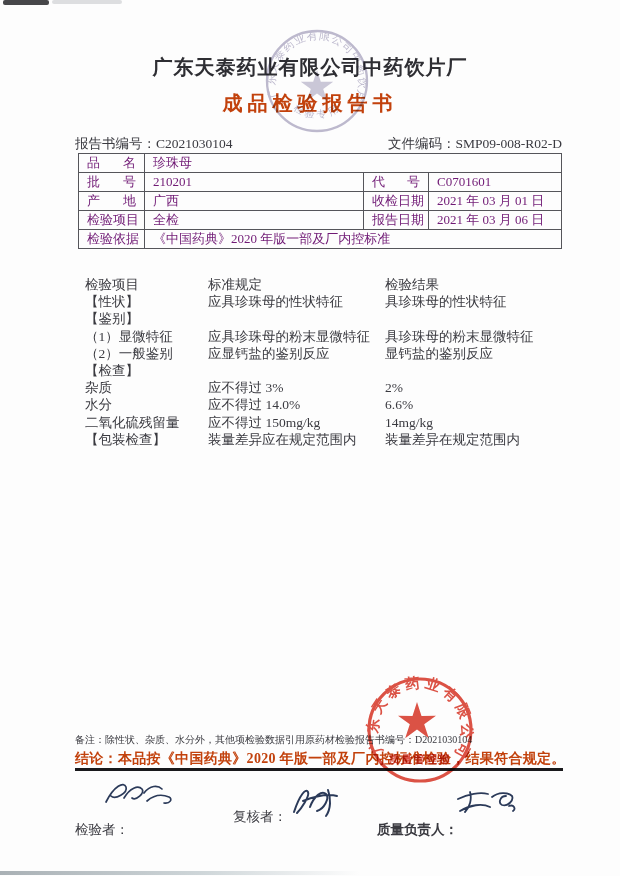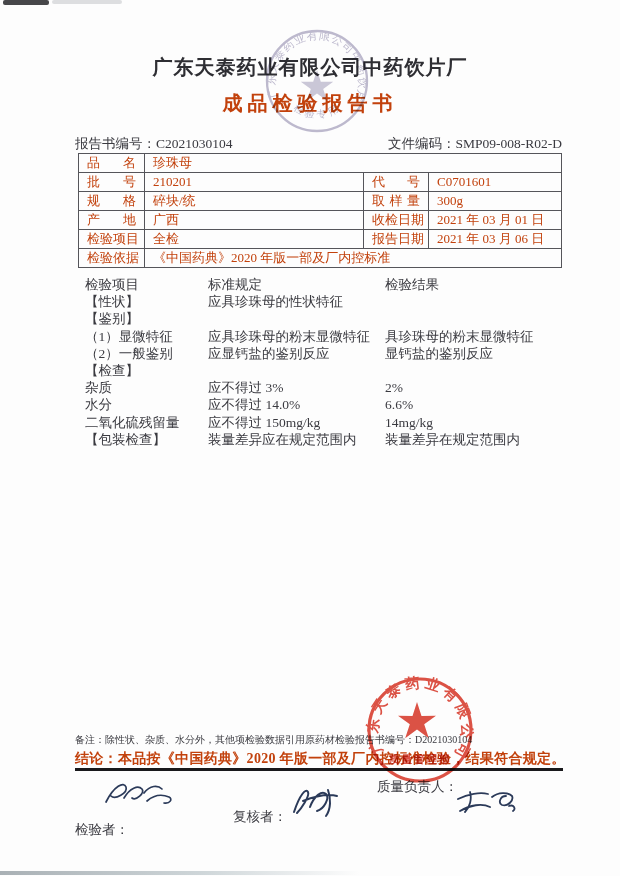--- a/index.html
+++ b/index.html
@@ -23,21 +23,21 @@
   .header { left:0; top:54px; width:620px; text-align:center; }
   .title { font-size:20px; font-weight:bold; letter-spacing:1px; color:#2e2e33; }
   .subtitle { margin-top:9px; font-size:20px; font-weight:bold; letter-spacing:5px; color:#c2410c; }
 
   
   .meta { left:75px; top:135px; width:487px; display:flex; justify-content:space-between; font-size:13.5px; }
   .meta span { white-space:nowrap; }
 
   
   table.info { left:78px; top:153px; width:483px; position:absolute; border-collapse:collapse; font-size:13px; table-layout:fixed; }
-  table.info td { border:1px solid #55555a; height:16.5px; padding:0 0 0 8px; white-space:nowrap; overflow:hidden; color:#c2410c; }
+  table.info td { border:1px solid #55555a; height:16.5px; padding:0 0 0 8px; white-space:nowrap; overflow:hidden; color:#701a75; }
   table.info td.lbl { padding:0 8px; text-align:justify; text-align-last:justify; text-justify:inter-character; }
   col.c1{width:66px;} col.c2{width:219px;} col.c3{width:65px;} col.c4{width:133px;}
 
   
   .items { left:85px; top:276px; width:470px; font-size:13.5px; line-height:17.2px; color:#3a3a40; }
   .irow { display:grid; grid-template-columns:123px 177px 1fr; white-space:nowrap; }
 
   
   .note { left:75px; top:733px; width:500px; font-size:10px; white-space:nowrap; }
   .conclusion { left:75px; top:750px; width:500px; font-size:14px; font-weight:bold; color:#c2410c; white-space:nowrap; letter-spacing:.3px; }
@@ -80,26 +80,20 @@
     <td class="lbl">品名</td>
     <td colspan="3">珍珠母</td>
   </tr>
   <tr>
     <td class="lbl">批号</td>
     <td>210201</td>
     <td class="lbl">代号</td>
     <td>C0701601</td>
   </tr>
   <tr>
-    <td class="lbl">规格</td>
-    <td>碎块/统</td>
-    <td class="lbl">取样量</td>
-    <td>300g</td>
-  </tr>
-  <tr>
     <td class="lbl">产地</td>
     <td>广西</td>
     <td class="lbl">收检日期</td>
     <td>2021 年 03 月 01 日</td>
   </tr>
   <tr>
     <td class="lbl">检验项目</td>
     <td>全检</td>
     <td class="lbl">报告日期</td>
     <td>2021 年 03 月 06 日</td>
@@ -113,20 +107,21 @@
 
 <div class="abs items">
   <div class="irow">
     <span>检验项目</span>
     <span>标准规定</span>
     <span>检验结果</span>
   </div>
   <div class="irow">
     <span>【性状】</span>
     <span>应具珍珠母的性状特征</span>
+    <span>具珍珠母的性状特征</span>
   </div>
   <div class="irow">
     <span>【鉴别】</span>
     <span></span>
     <span></span>
   </div>
   <div class="irow">
     <span>（1）显微特征</span>
     <span>应具珍珠母的粉末显微特征</span>
     <span>具珍珠母的粉末显微特征</span>
@@ -174,21 +169,21 @@
 <div class="abs siglabel" style="left:75px; top:784px;margin-top:37px;">检验者：</div>
 <svg class="abs" style="left:100px; top:776px;" width="78" height="40" viewBox="0 0 78 40">
   <path class="sig-ink" stroke-width="1.7" d="M6 26 C14 10 24 5 26 11 C28 17 15 24 11 20 M24 22 C30 12 38 9 42 13 C45 17 36 25 32 22 M44 17 C50 9 58 9 62 13 M47 25 C54 19 62 18 69 21 C73 23 70 28 64 27"></path>
 </svg>
 
 <div class="abs siglabel" style="left:233px; top:808px;">复核者：</div>
 <svg class="abs" style="left:284px; top:782px;" width="62" height="40" viewBox="0 0 62 40">
   <path class="sig-ink" stroke-width="2" d="M10 30 C16 12 22 6 24 10 C26 14 17 27 13 31 M26 25 C30 14 38 8 42 12 C46 16 40 27 33 29 M19 19 C32 14 45 12 53 14 M44 8 C47 16 47 27 42 34"></path>
 </svg>
 
-<div class="abs siglabel" style="left:377px; top:778px;">质量负责人：</div>
+<div class="abs siglabel" style="left:377px; top:821px;font-weight:bold;">质量负责人：</div>
 <svg class="abs" style="left:452px; top:785px;" width="66" height="36" viewBox="0 0 66 36">
   <path class="sig-ink" stroke-width="1.8" d="M6 14 C16 9 28 7 36 9 M18 7 C20 14 18 22 13 27 M8 26 C18 20 30 18 38 22 M40 12 C46 7 56 7 60 11 C62 15 56 22 50 20 C46 18 48 11 54 11 M57 21 C62 19 64 24 61 26"></path>
 </svg>
 
 <svg class="abs stamp seal-top" width="124" height="124" viewBox="-62 -62 124 124" color="#7f77a0">
   <defs>
     <path id="arc-top-1" d="M -38,18 A 42,42 0 1 1 38,18"></path>
     <path id="arc-bot-1" d="M -26,26 A 36.8,36.8 0 0 0 26,26"></path>
   </defs>
   <circle r="50" fill="none" stroke="currentColor" stroke-width="2.3"></circle>

